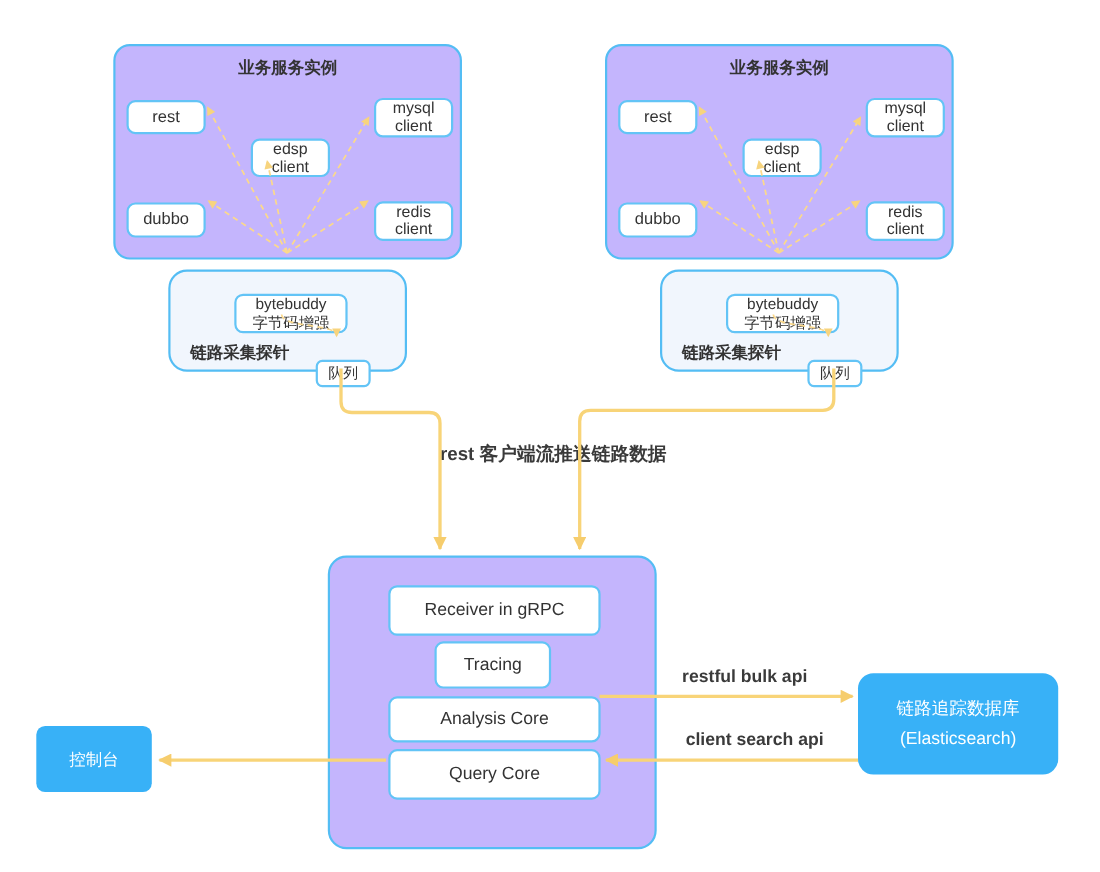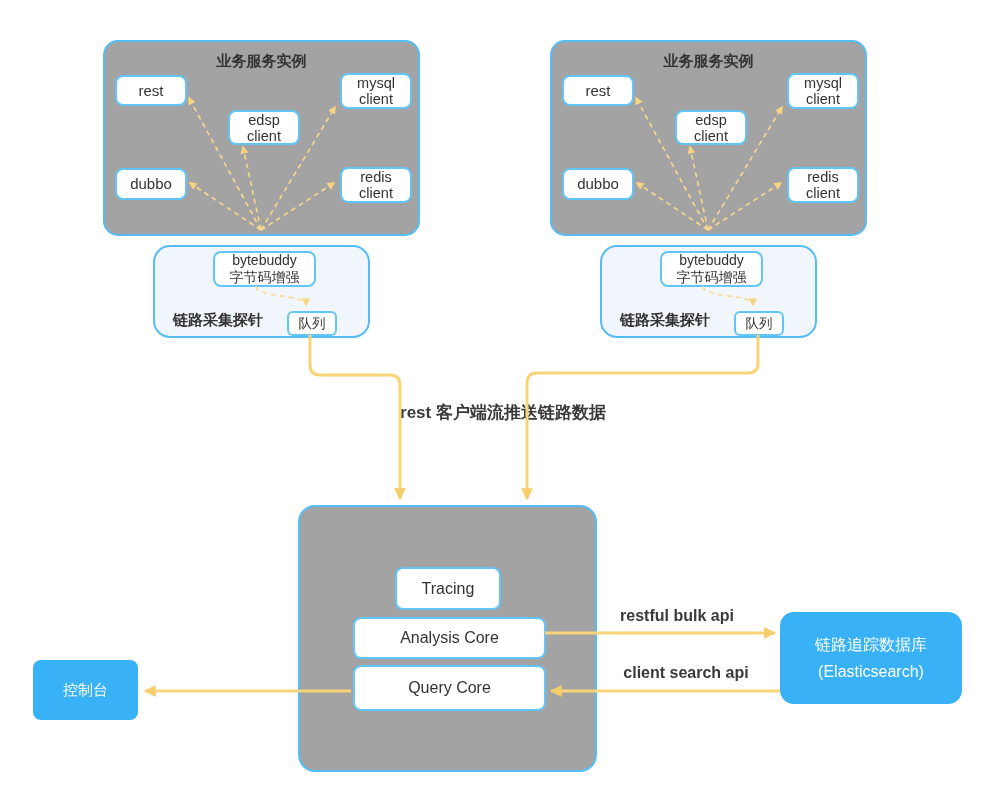--- a/index.html
+++ b/index.html
@@ -4,32 +4,32 @@
 <style>
   html,body{margin:0;padding:0;}
   body{
     width:1000px;height:793px;position:relative;background:#ffffff;
     font-family:"Liberation Sans","DejaVu Sans",sans-serif;color:#333;
     overflow:hidden;
   }
   
   .panel{
     position:absolute;box-sizing:border-box;
-    background:#a3a3a3;border:2px solid #54bdf4;border-radius:15px;
+    background:#c4b5fd;border:2px solid #54bdf4;border-radius:15px;
   }
   .probe-panel{
     position:absolute;box-sizing:border-box;
     background:#f1f6fd;border:2px solid #54bdf4;border-radius:17px;padding-left:24px;
   }
   
   .node{
     position:absolute;box-sizing:border-box;background:#ffffff;
     border:2px solid #63c4f6;border-radius:8px;
     display:flex;align-items:center;justify-content:center;text-align:center;
-    font-size:15px;line-height:16px;white-space:pre-line;color:#333;
+    font-size:15px;line-height:16px;white-space:pre-line;color:#333;margin-top:16px;
   }
   .panel-title{
     position:absolute;left:0;right:0;top:10px;text-align:center;
     font-size:15px;font-weight:bold;color:#333;
   }
   .probe-label{
     position:absolute;font-size:15px;font-weight:bold;color:#333;white-space:nowrap;
   }
   .caption{
     position:absolute;left:0;right:0;text-align:center;font-size:14.5px;
@@ -82,20 +82,21 @@
 <div class="probe-panel" style="left:600px;top:245px;width:217px;height:93px;">
   <div class="node" style="left:58px;top:4px;width:103px;height:36px;font-size:14px;line-height:17px;">bytebuddy
 字节码增强</div>
   <div class="probe-label" style="left:18px;top:64px;">链路采集探针</div>
   <div class="node" style="left:132px;top:64px;width:50px;height:25px;border-radius:6px;font-size:13.5px;">队列</div>
 </div>
 
 <div class="flow-label" style="left:353px;top:401px;width:300px;font-size:17px;">rest 客户端流推送链路数据</div>
 
 <div class="panel" style="left:298px;top:505px;width:299px;height:267px;border-radius:17px;">
+  <div class="node" style="left:53px;top:9px;width:193px;height:46px;font-size:16px;">Receiver in gRPC</div>
   <div class="node" style="left:95px;top:60px;width:106px;height:43px;font-size:16px;">Tracing</div>
   <div class="node" style="left:53px;top:110px;width:193px;height:42px;font-size:16px;">Analysis Core</div>
   <div class="node" style="left:53px;top:158px;width:193px;height:46px;font-size:16px;">Query Core</div>
 </div>
 
 <div class="bluebox" style="left:780px;top:612px;width:182px;height:92px;border-radius:14px;font-size:16px;line-height:27px;">链路追踪数据库
 (Elasticsearch)</div>
 
 <div class="bluebox" style="left:33px;top:660px;width:105px;height:60px;border-radius:8px;font-size:15px;">控制台</div>
 

